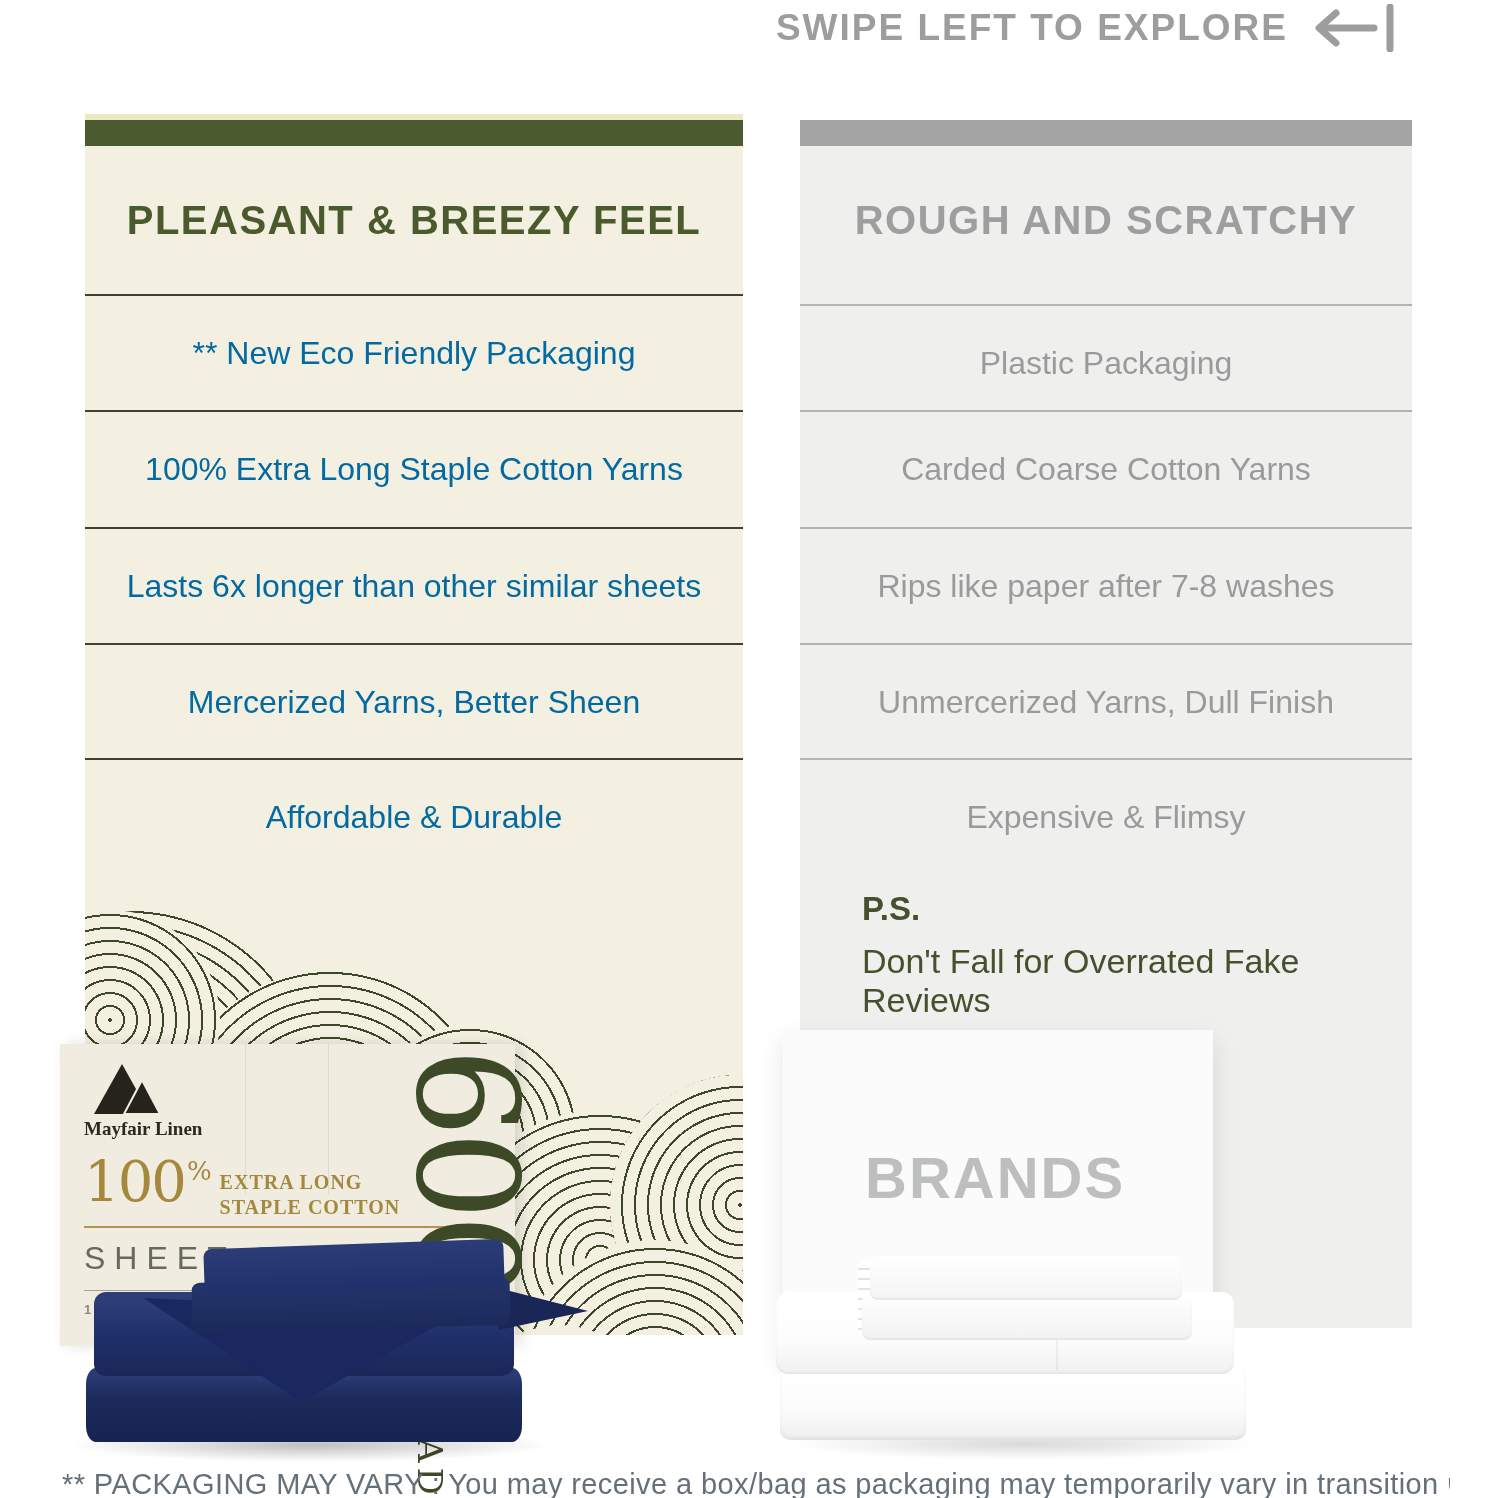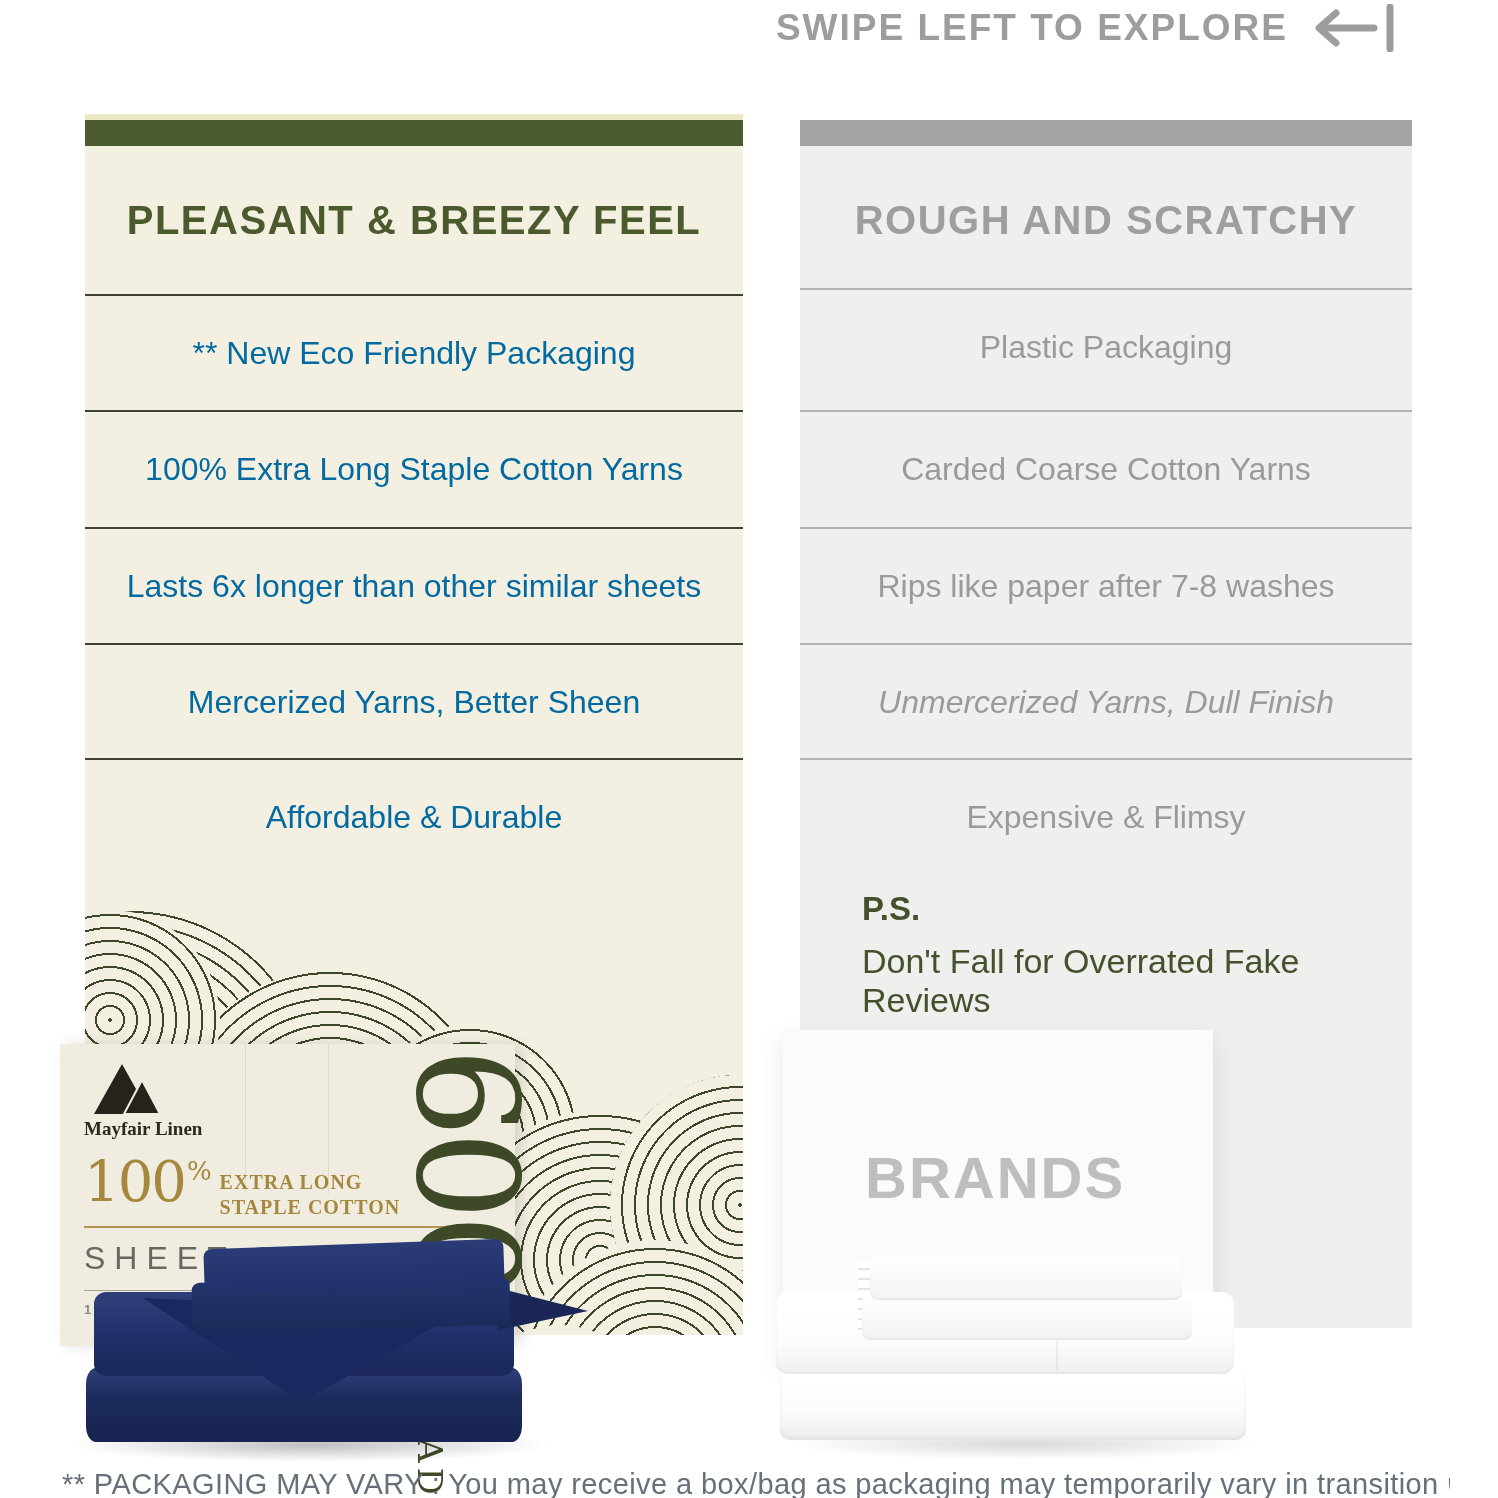--- a/index.html
+++ b/index.html
@@ -20,21 +20,21 @@
   .bar-ours{top:6px;background:#4b5a2f;}
   .bar-others{top:0;background:#a4a4a4;}
   .cell{position:absolute;left:0;width:100%;display:flex;align-items:center;justify-content:center;
         text-align:center;box-sizing:border-box;padding:0 18px;}
   .hdr-ours{top:32px;height:148px;font-size:40px;font-weight:bold;color:#4a5a2d;letter-spacing:1.5px;}
   .hdr-others{top:26px;height:148px;font-size:40px;font-weight:bold;color:#9e9e9e;letter-spacing:1.5px;}
   .row{font-size:32px;height:116px;}
   .row-ours{color:#0369a1;border-top:2px solid #3c4130;}
   .row-others{color:#9a9a9a;border-top:2px solid #b3b3b3;}
   .o1{top:180px;} .o2{top:296px;text-align:center;} .o3{top:413px;} .o4{top:529px;} .o5{top:644px;}
-  .t1{top:168px;} .t2{top:290px;} .t3{top:407px;} .t4{top:523px;font-style:italic;} .t5{top:638px;}
+  .t1{top:184px;} .t2{top:290px;} .t3{top:407px;} .t4{top:523px;} .t5{top:638px;}
   .ps{position:absolute;left:62px;top:770px;text-align:left;color:#44512c;}
   .ps-label{font-size:33px;font-weight:bold;margin-bottom:14px;}
   .ps-text{font-size:34px;}
   
   .rings{position:absolute;border-radius:50%;
     background:repeating-radial-gradient(circle closest-side at center,
       #3c4628 0 2px, #f3f0e2 2px 13px);}
   
   .box{position:absolute;left:60px;top:1044px;width:455px;height:302px;background:#f0ede0;
        box-shadow:6px 0 14px rgba(0,0,0,0.12);z-index:3;}

